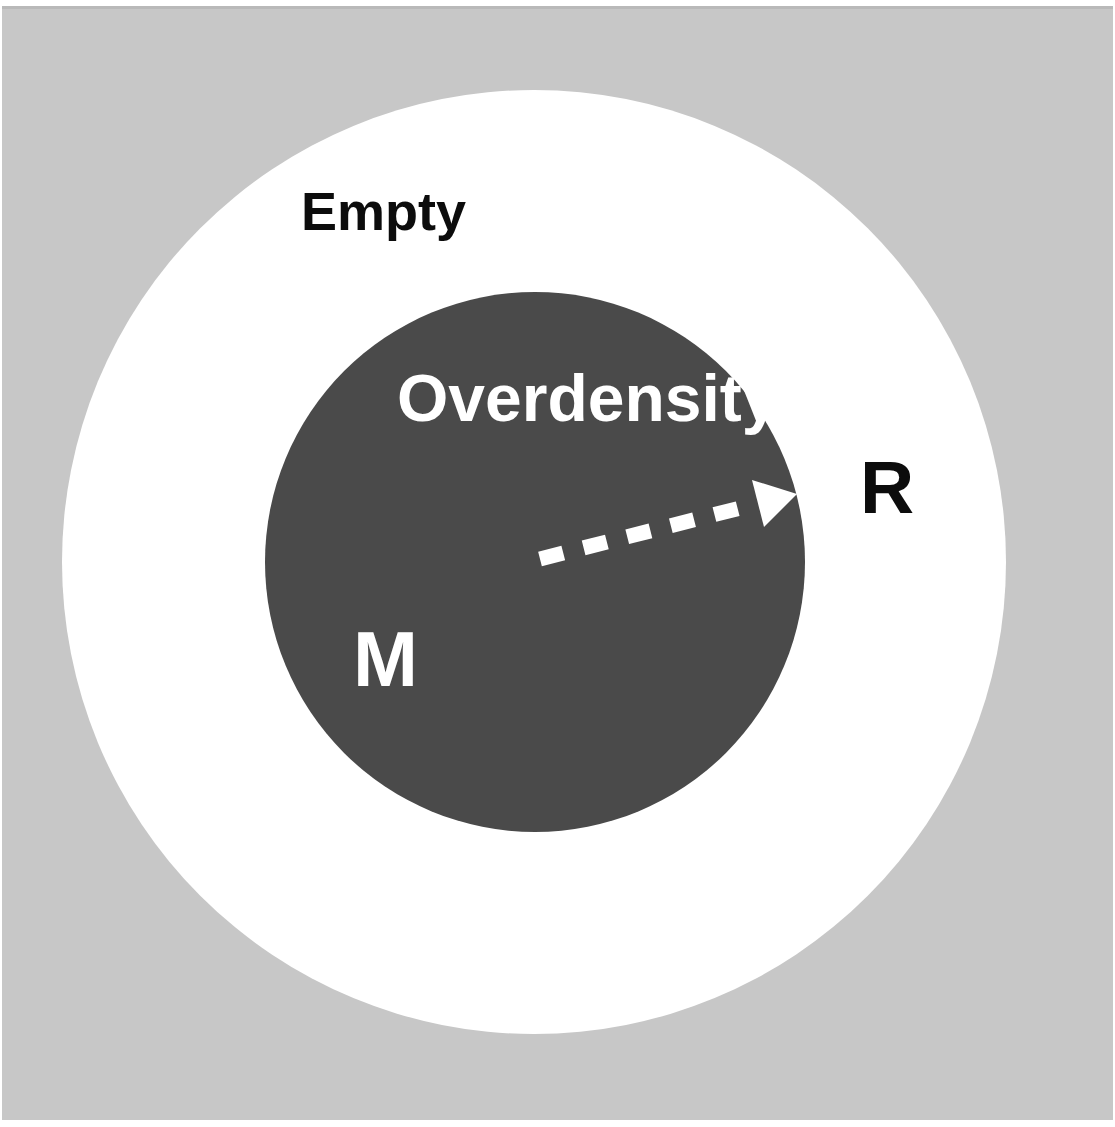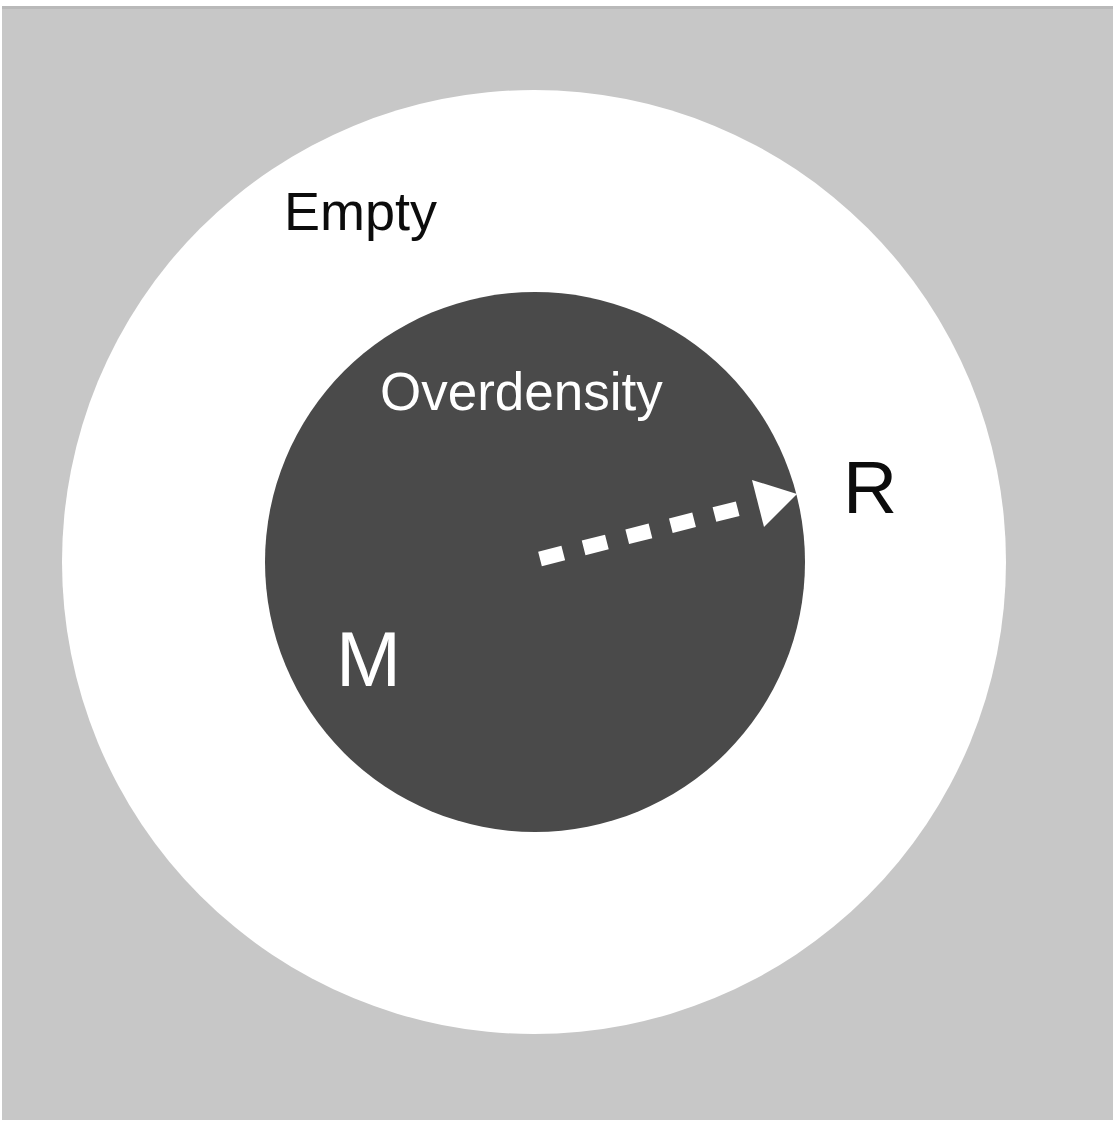--- a/index.html
+++ b/index.html
@@ -43,26 +43,27 @@
   .arrow-overlay {
     position: absolute;
     left: 0;
     top: 0;
     width: 1115px;
     height: 1127px;
     pointer-events: none;
   }
   .diagram-label {
     position: absolute;
-    font-weight: normal;
+    font-weight: bold;
     line-height: 1;
     white-space: nowrap;
+    margin-left: 17px;
   }
   .label-empty      { left: 284px;  top: 184px;  font-size: 54px; }
-  .label-overdensity{ left: 380px;  top: 365px;  font-size: 53px; }
+  .label-overdensity{ left: 380px;  top: 365px;  font-size: 66px; }
   .label-radius     { left: 843px;  top: 450px;  font-size: 75px; }
   .label-mass       { left: 336px;  top: 620px;  font-size: 78px; }
   .label-background { left: 751px;  top: 1038px; font-size: 57px; }
 </style>
 </head>
 <body>
 
 <div class="figure-canvas">
 
   <div class="gray-field" style="background-color: rgb(199, 199, 199);"></div>

